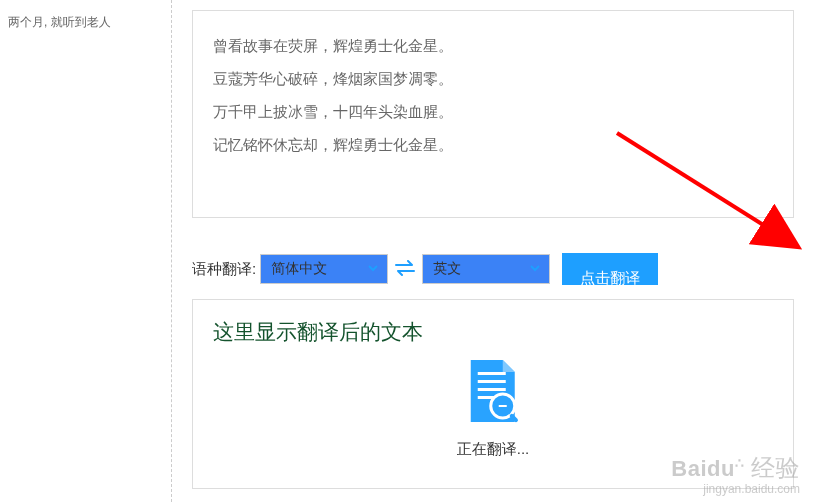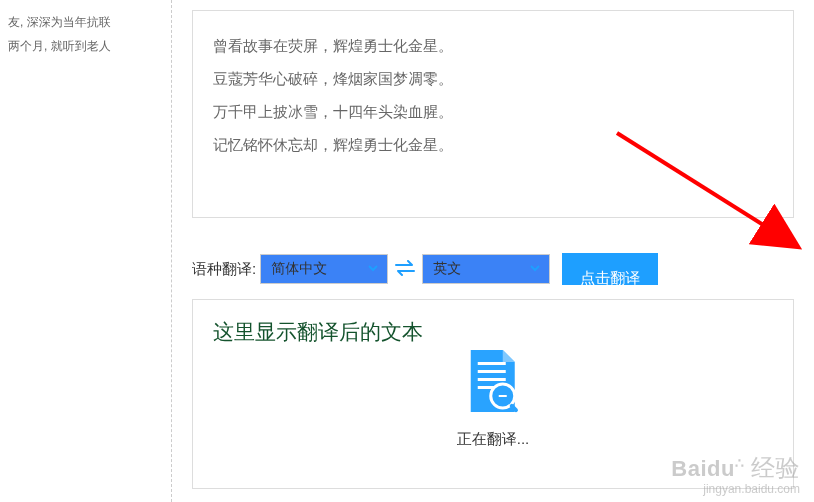--- a/index.html
+++ b/index.html
@@ -91,21 +91,21 @@
       padding: 18px 20px;
       position: relative;
     }
     .placeholder {
       color: #14532d;
       font-size: 21px;
     }
     .loading {
       position: absolute;
       left: 50%;
-      top: 48px;
+      top: 58px;
       transform: translateX(-50%);
       text-align: center;
     }
     .doc-icon {
       margin: 0 auto 12px;
       display: block;
     }
     .loading-text {
       color: #333;
       font-size: 15px;
@@ -141,21 +141,20 @@
     .watermark .url {
       font-size: 12px;
       margin-top: -2px;
     }
   </style>
 </head>
 <body>
 
 <div class="container">
   <div class="sidebar">
-    <div>友, 深深为当年抗联</div>
     <div>两个月, 就听到老人</div>
   </div>
 
   <div class="main">
     <div class="input-box">
       <div class="line">曾看故事在荧屏，辉煌勇士化金星。</div>
       <div class="line">豆蔻芳华心破碎，烽烟家国梦凋零。</div>
       <div class="line">万千甲上披冰雪，十四年头染血腥。</div>
       <div class="line">记忆铭怀休忘却，辉煌勇士化金星。</div>
     </div>

